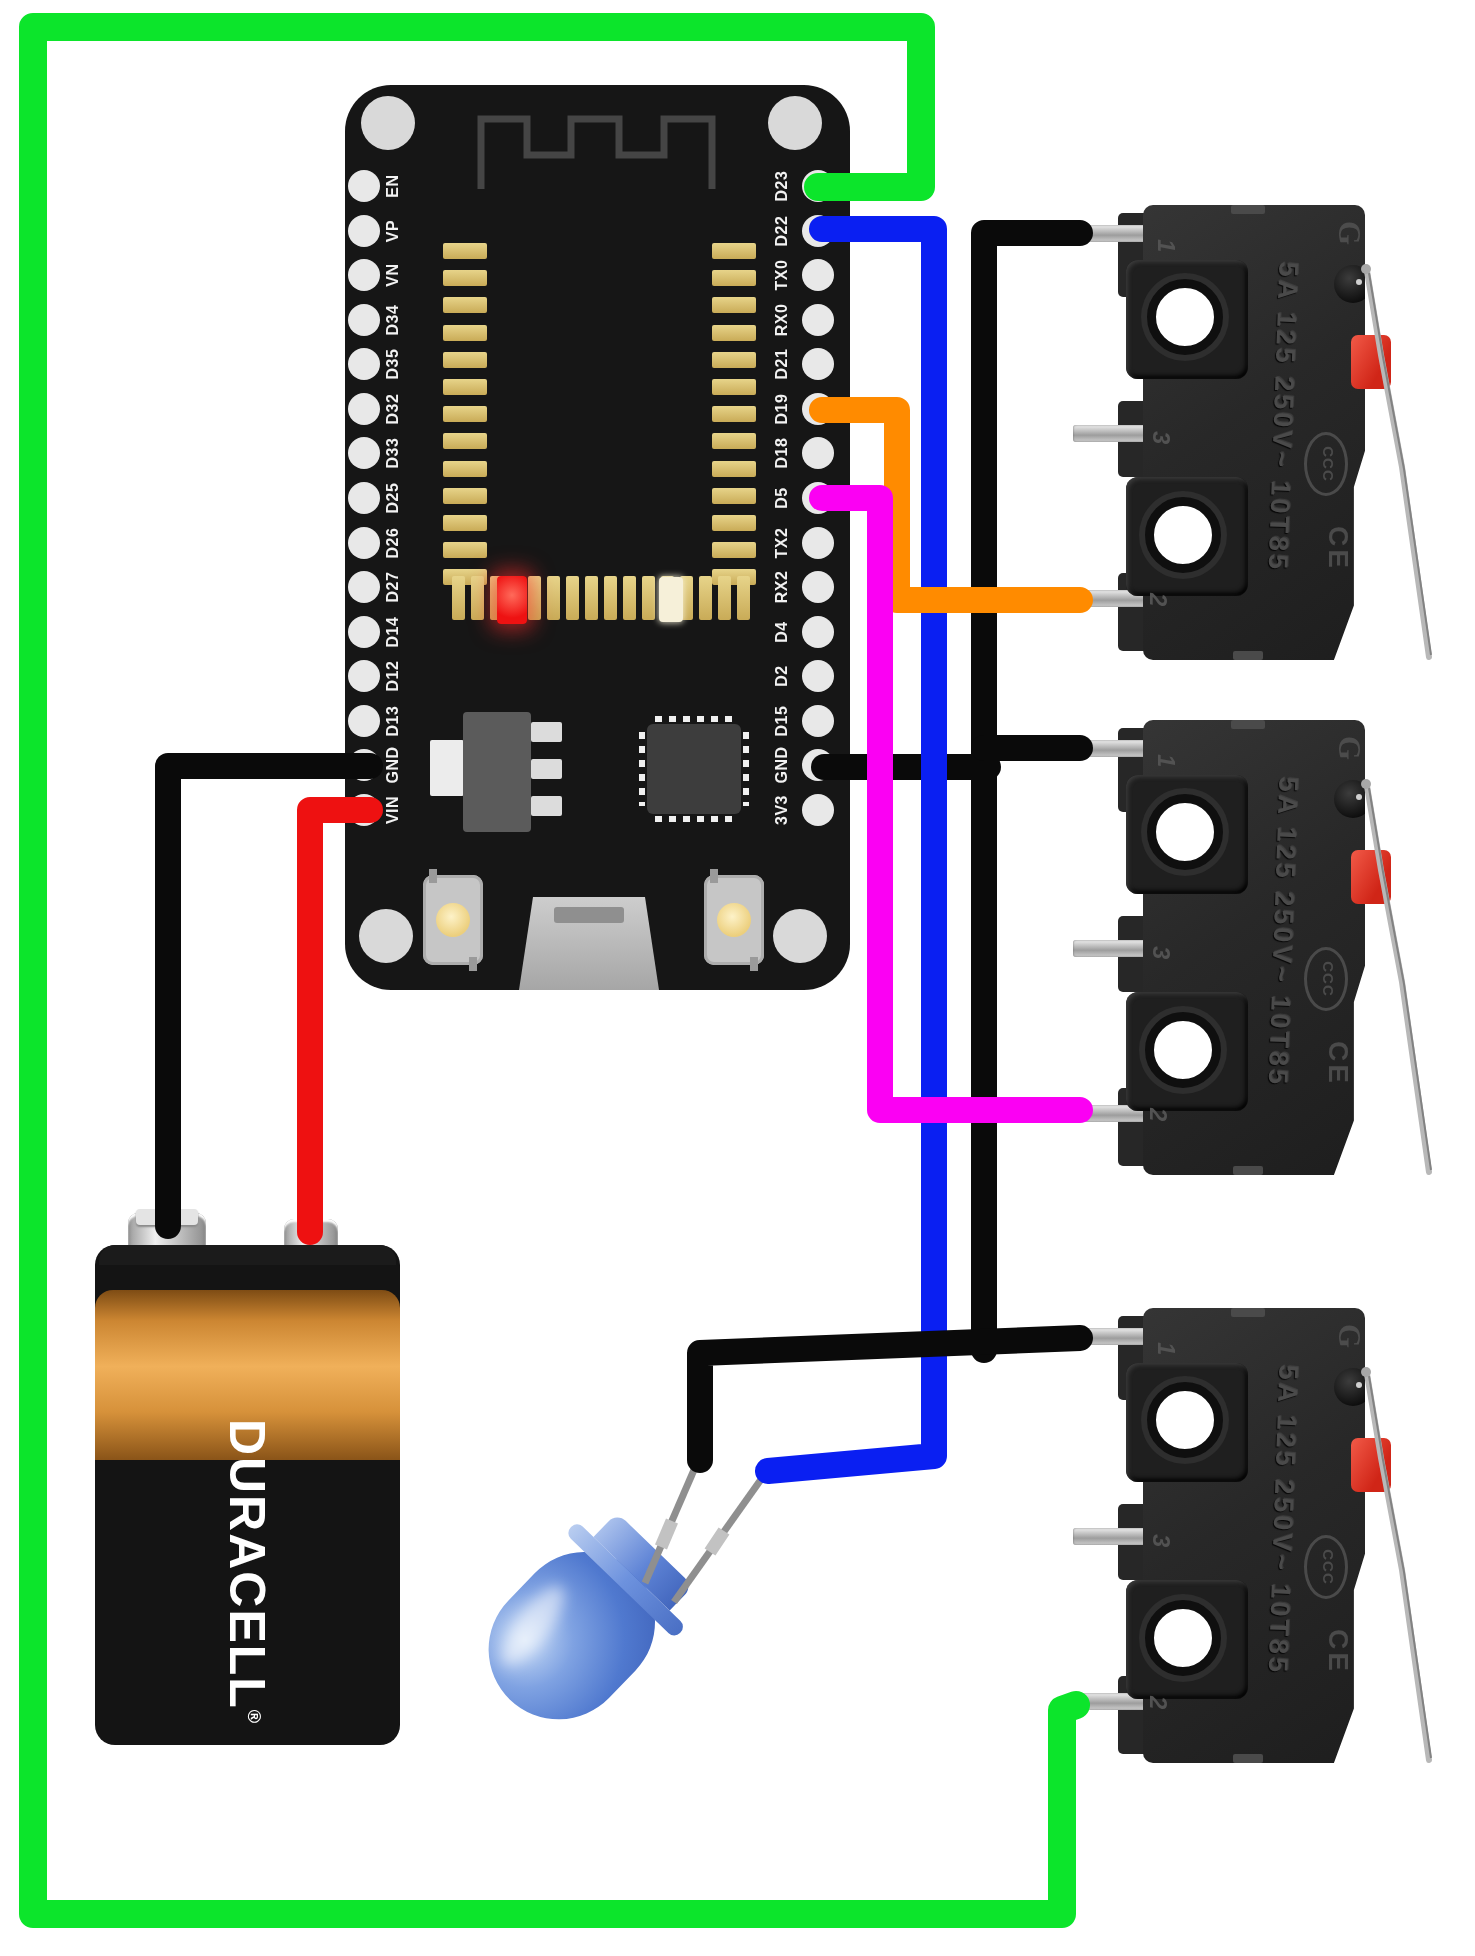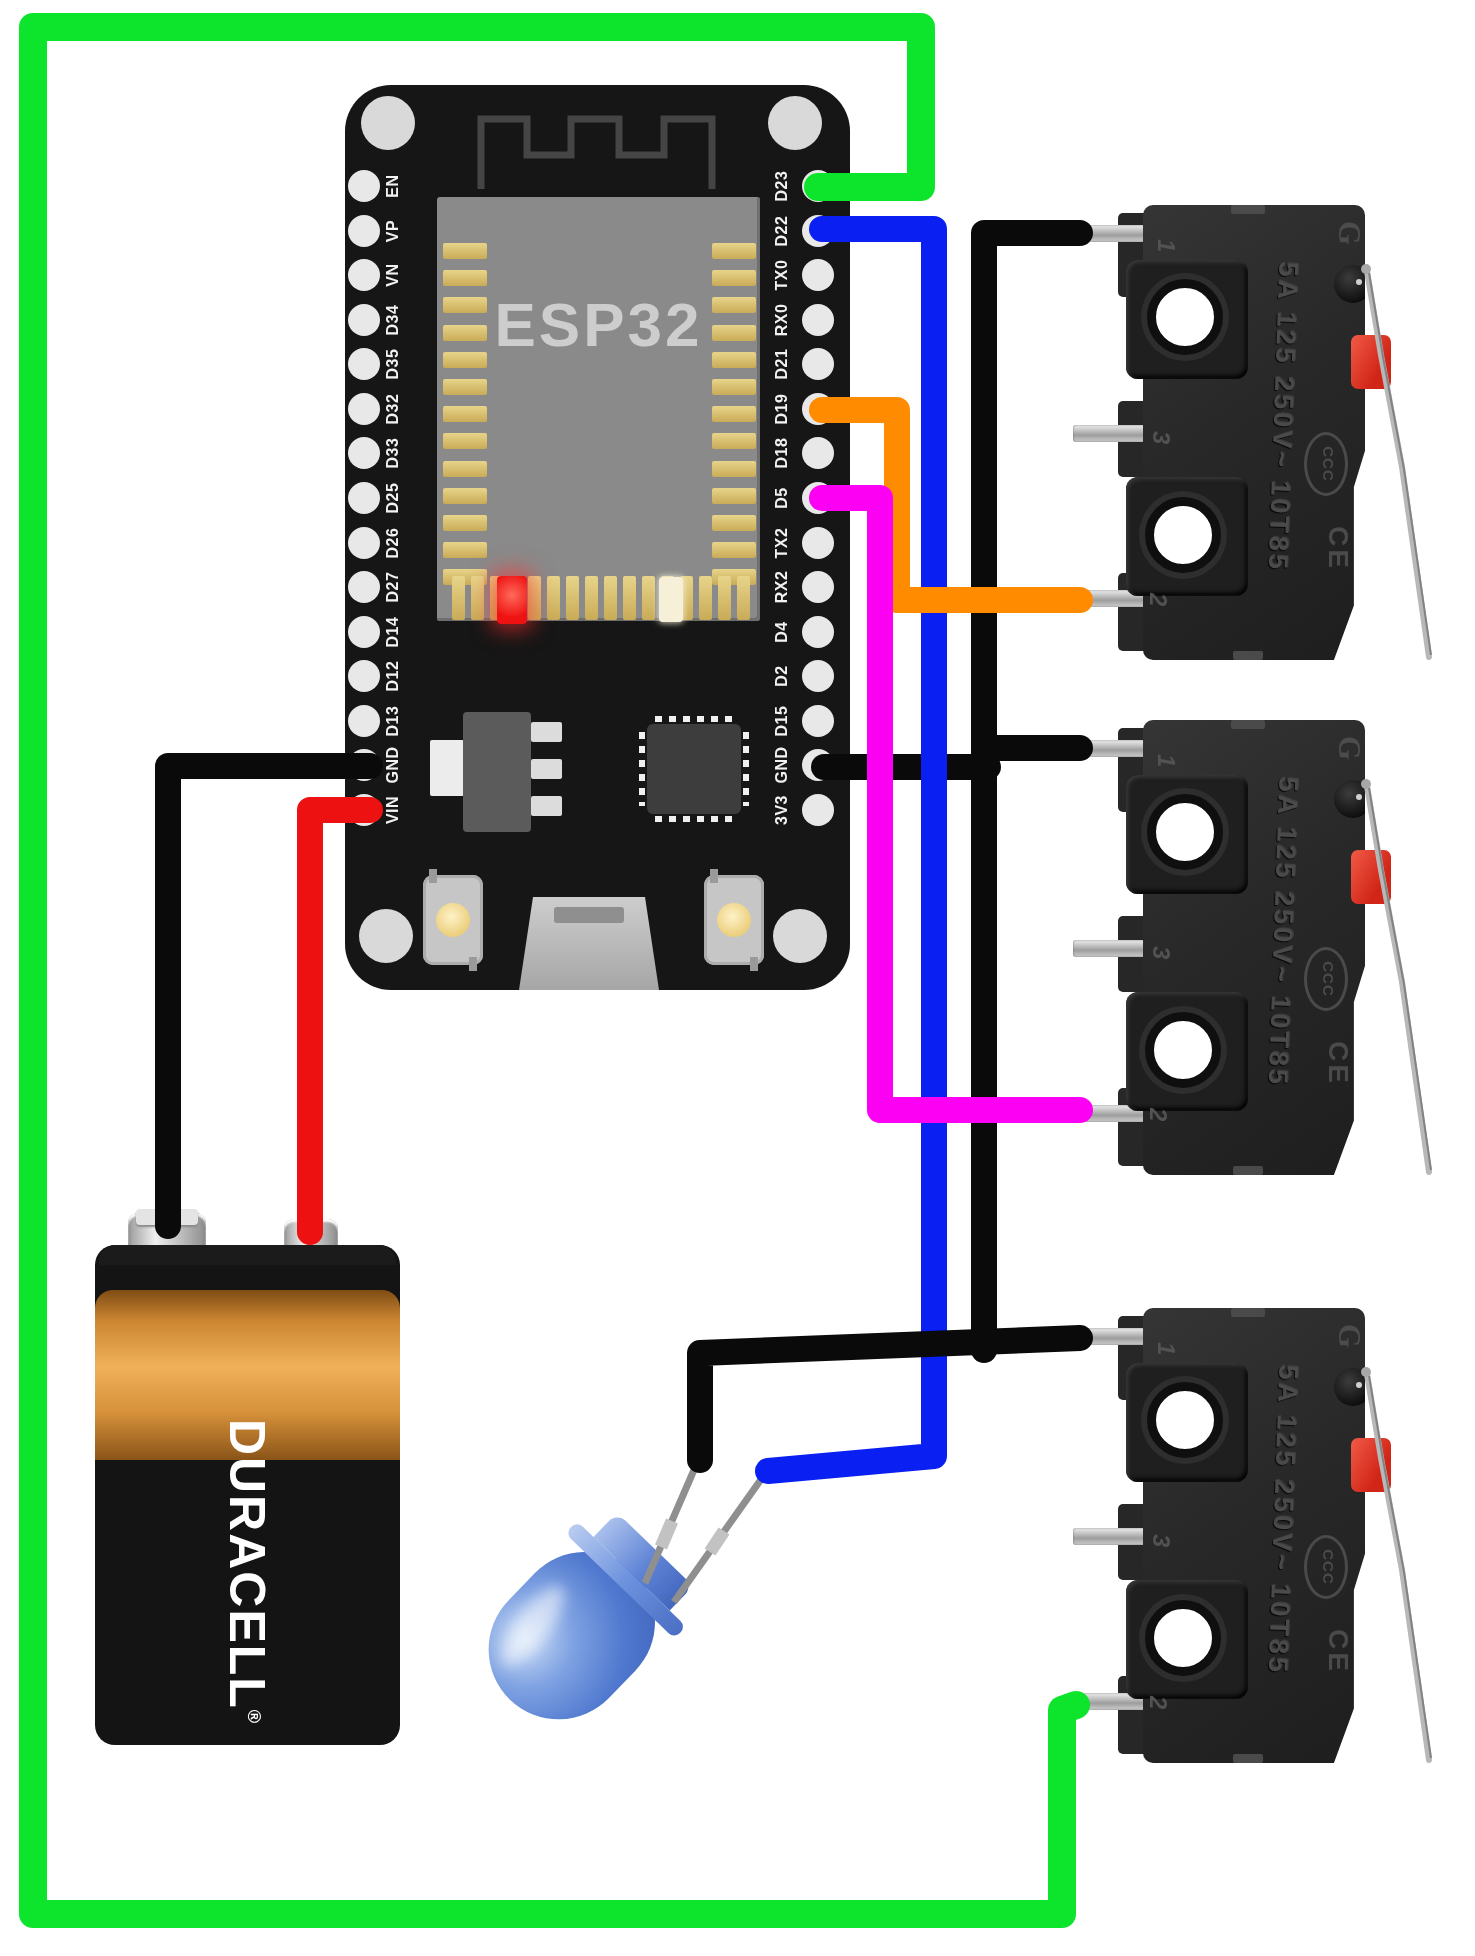--- a/index.html
+++ b/index.html
@@ -103,23 +103,20 @@
 <div id="canvas">
 
   <div id="board">
     <div class="corner-hole" style="left:16px;top:11px;"></div>
     <div class="corner-hole" style="left:423px;top:11px;"></div>
     <div class="corner-hole" style="left:14px;top:824px;"></div>
     <div class="corner-hole" style="left:428px;top:824px;"></div>
     <svg id="antenna" viewBox="0 0 274 104">
       <path d="M14 98 V28 H60 V64 H104 V28 H152 V64 H197 V28 H245 V98" fill="none" stroke="#454545" stroke-width="7"></path>
     </svg>
-    <div id="module">
-      <div id="module-label">ESP32</div>
-    </div>
     <div id="pads">
         <div class="pad" style="left: 98px; top: 158px; width: 44px; height: 16px;"></div>
         <div class="pad" style="left: 367px; top: 158px; width: 44px; height: 16px;"></div>
         <div class="pad" style="left: 98px; top: 185.2px; width: 44px; height: 16px;"></div>
         <div class="pad" style="left: 367px; top: 185.2px; width: 44px; height: 16px;"></div>
         <div class="pad" style="left: 98px; top: 212.4px; width: 44px; height: 16px;"></div>
         <div class="pad" style="left: 367px; top: 212.4px; width: 44px; height: 16px;"></div>
         <div class="pad" style="left: 98px; top: 239.6px; width: 44px; height: 16px;"></div>
         <div class="pad" style="left: 367px; top: 239.6px; width: 44px; height: 16px;"></div>
         <div class="pad" style="left: 98px; top: 266.8px; width: 44px; height: 16px;"></div>

